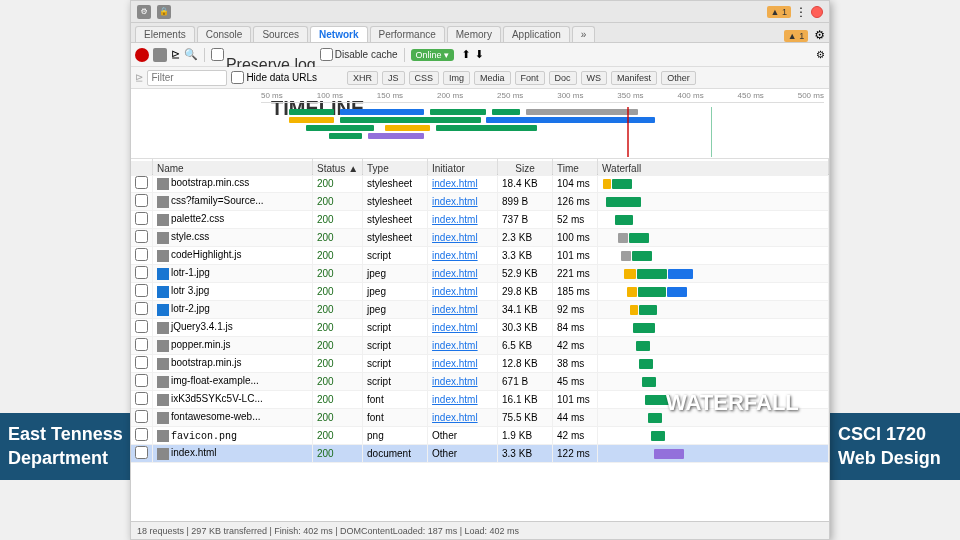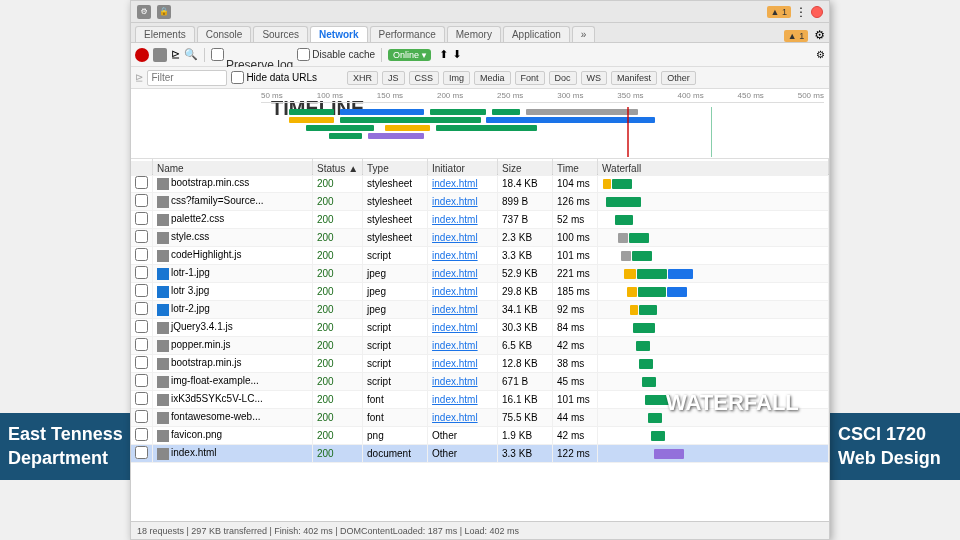--- a/index.html
+++ b/index.html
@@ -148,21 +148,21 @@
     }
     .toolbar-btn.gray { background: #888; }
     .toolbar-sep { width: 1px; height: 14px; background: #ccc; margin: 0 2px; }
     .toolbar-checkbox {
       display: flex;
       align-items: center;
       gap: 2px;
       font-size: 10px;
       color: #333;
     }
-    .preserve-label { color: #333; font-size: 12px; margin-top: 21px; }
+    .preserve-label { color: #333; font-size: 16px; margin-top: 21px; }
     .online-badge {
       background: #4caf50;
       color: white;
       font-size: 9px;
       padding: 1px 5px;
       border-radius: 3px;
     }
 
     
     .filter-bar {
@@ -418,21 +418,21 @@
 
   <div class="table-area">
     <table class="net-table">
       <thead>
         <tr>
           <th style="width:16px;"></th>
           <th style="width:160px;">Name</th>
           <th style="width:50px;">Status ▲</th>
           <th style="width:65px;">Type</th>
           <th style="width:70px;">Initiator</th>
-          <th style="width:55px;">Size</th>
+          <th style="width:55px;text-align:center;">Size</th>
           <th style="width:45px;">Time</th>
           <th>Waterfall</th>
         </tr>
       </thead>
       <tbody id="table-body">
       <tr>
             <td class="checkbox-cell"><input type="checkbox" style=""></td>
             <td style="max-width: 160px;"><span class="favicon"></span>bootstrap.min.css</td>
             <td class="status-ok">200</td>
             <td>stylesheet</td>
@@ -644,21 +644,21 @@
             <td>44 ms</td>
             <td>
               <div class="wf-container">
                 <span style="width: 45px; display: inline-block;"></span>
                 <span class="wf-bar" style="width: 14px; background: rgb(15, 157, 88);"></span>
               </div>
             </td>
           </tr>
           <tr>
             <td class="checkbox-cell"><input type="checkbox" style=""></td>
-            <td style="max-width: 160px;"><span class="favicon"></span>favicon.png</td>
+            <td style="max-width: 160px; font-family: Liberation Mono, monospace;"><span class="favicon"></span>favicon.png</td>
             <td class="status-ok">200</td>
             <td>png</td>
             <td>Other</td>
             <td>1.9 KB</td>
             <td>42 ms</td>
             <td>
               <div class="wf-container">
                 <span style="width: 48px; display: inline-block;"></span>
                 <span class="wf-bar" style="width: 14px; background: rgb(15, 157, 88);"></span>
               </div>

